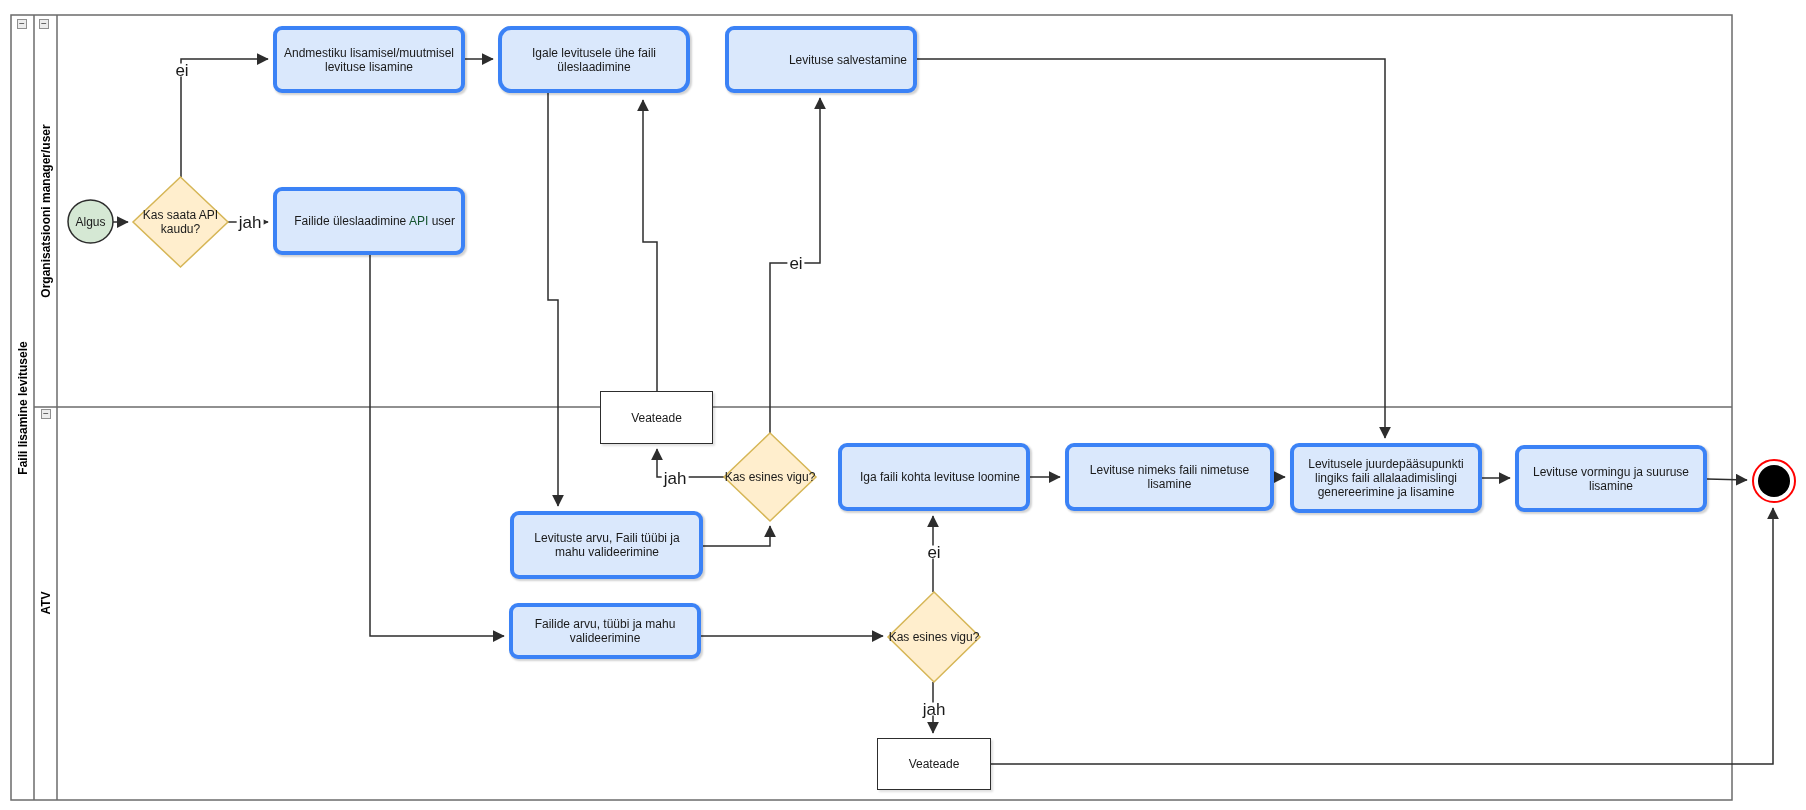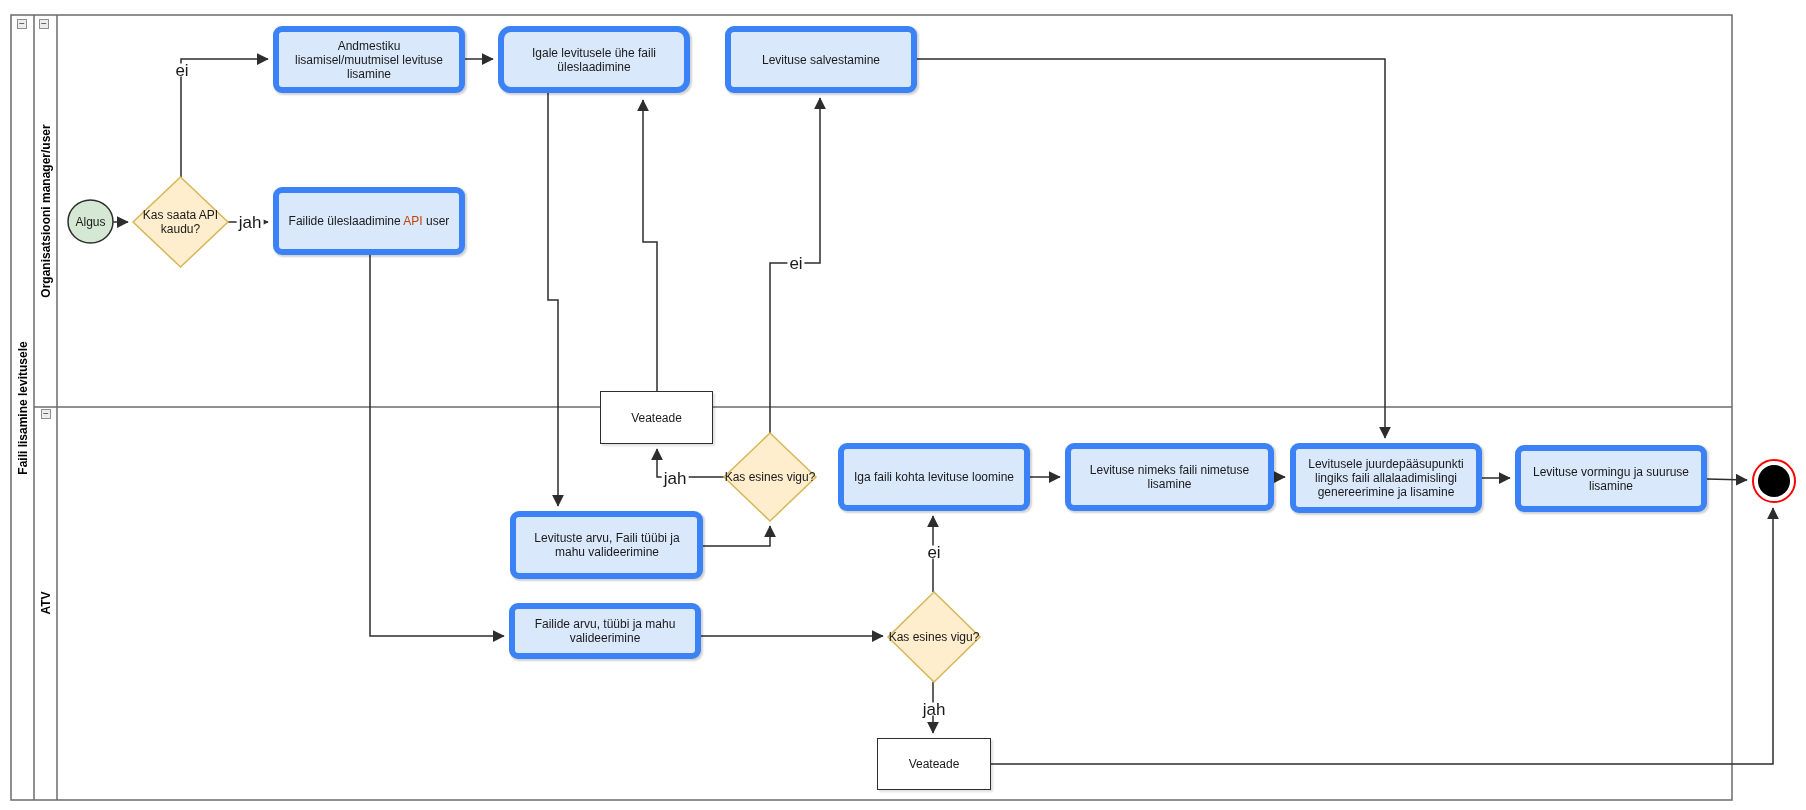--- a/index.html
+++ b/index.html
@@ -6,34 +6,35 @@
   #canvas{
     position:relative;width:1806px;height:810px;background:#ffffff;overflow:hidden;
     font-family:"Liberation Sans","DejaVu Sans",sans-serif;color:#1a1a1a;
   }
   #edge-layer{position:absolute;left:0;top:0;z-index:1;}
   .node{
     position:absolute;z-index:2;display:flex;align-items:center;justify-content:center;
     text-align:center;font-size:12px;line-height:14px;box-sizing:border-box;padding:2px 6px;
   }
   .task{
-    background:#dae8fc;border:6px solid #3b82f6;border-radius:9px;
+    background:#dae8fc;border:4px solid #3b82f6;border-radius:9px;
     box-shadow:1.5px 1.5px 2px rgba(0,0,0,0.18);
+    justify-content:flex-end;
   }
   .plainbox{
     background:#ffffff;border:1px solid #2d2d2d;
     box-shadow:1.5px 1.5px 2px rgba(0,0,0,0.12);
   }
   .shape-label{position:absolute;z-index:3;display:flex;align-items:center;justify-content:center;
     text-align:center;font-size:12px;line-height:14px;background:transparent;pointer-events:none;}
   .edge-label{
     position:absolute;z-index:4;transform:translate(-50%,-50%);
     background:#ffffff;padding:0 2px;font-size:17px;line-height:13px;
   }
-  .api-word{color:#c2410c;margin-top:26px;}
+  .api-word{color:#14532d;margin-top:26px;}
   .collapse-btn{
     position:absolute;z-index:5;width:10px;height:10px;box-sizing:border-box;
     background:#ececec;border:1px solid #8f8f8f;font-size:10px;line-height:7px;
     text-align:center;color:#333;cursor:pointer;
   }
   .rot-label{
     position:absolute;z-index:2;transform:translate(-50%,-50%) rotate(-90deg);
     transform-origin:center center;white-space:nowrap;font-size:12px;font-weight:bold;color:#000;
   }
 </style>

